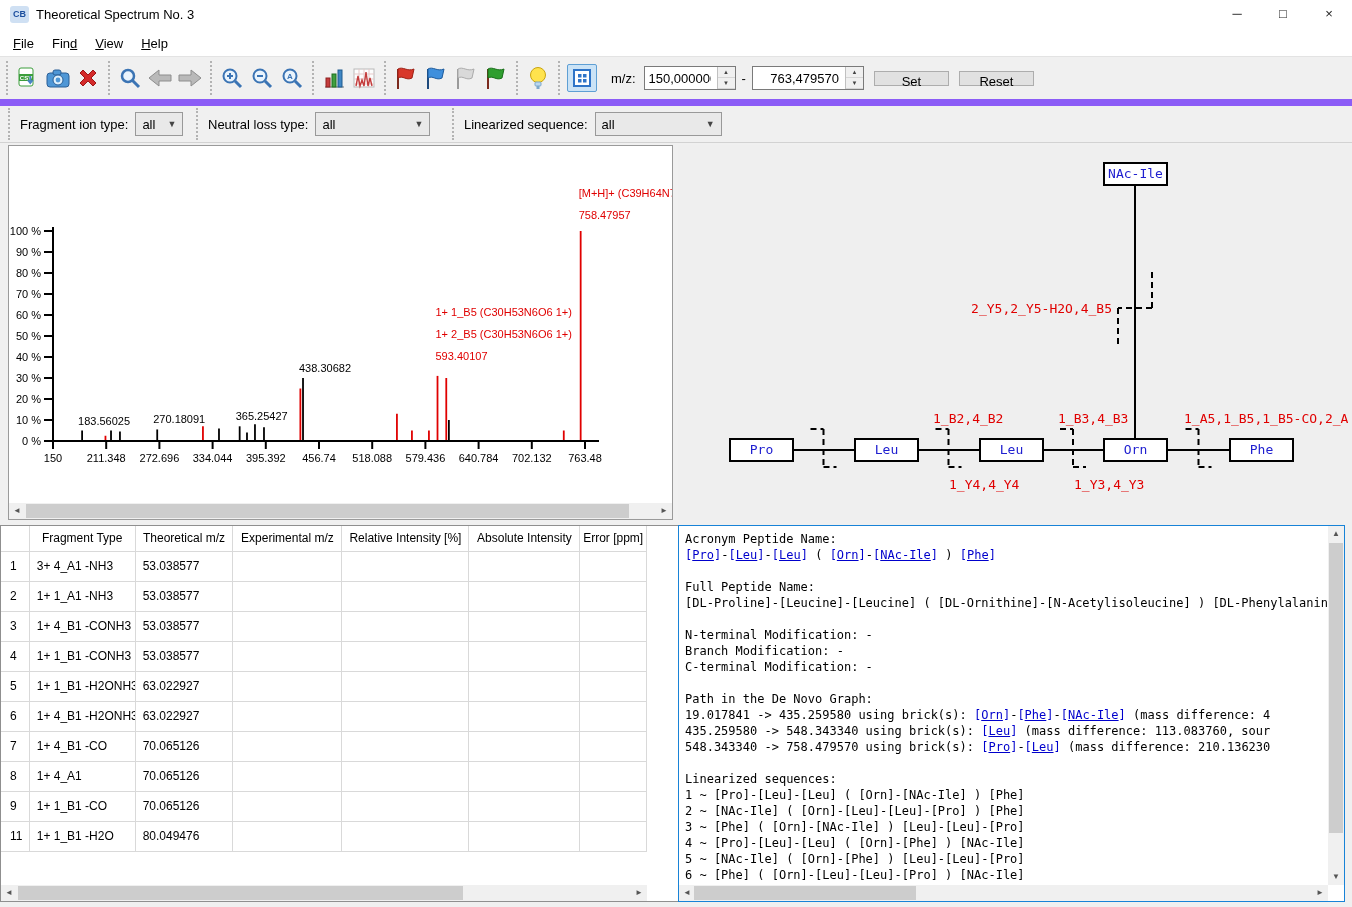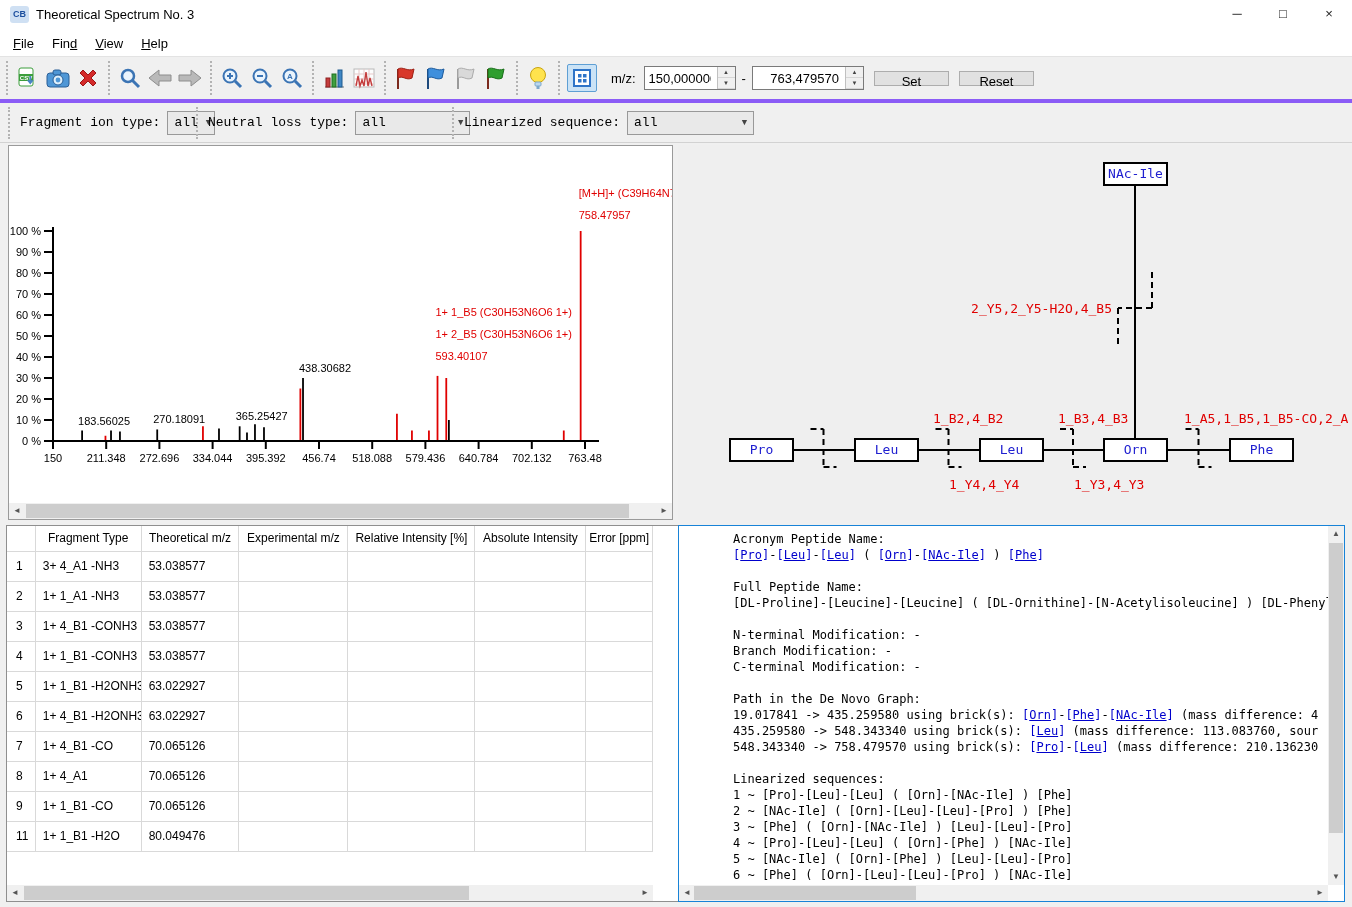--- a/index.html
+++ b/index.html
@@ -25,49 +25,49 @@
   .tbgrid { width:30px; height:28px; border:1px solid #5e9fd4; background:#cbe3f6; border-radius:2px; display:flex; align-items:center; justify-content:center; margin:0 2px; }
   .mzlabel { font-size:13px; margin:0 8px 0 12px; }
   .spinbox { position:relative; width:92px; height:24px; border:1px solid #7a7a7a; background:#fff; }
   .spinbox input { width:70px; height:22px; border:none; outline:none; font-size:13px; padding:0 4px; font-family:"Liberation Sans",sans-serif; background:transparent; }
   .spinarrows { position:absolute; right:0; top:0; width:18px; height:22px; border-left:1px solid #c0c0c0; display:flex; flex-direction:column; }
   .spinarrows div { flex:1; font-size:6px; line-height:10px; text-align:center; color:#444; background:#f0f0f0; border-bottom:1px solid #d6d6d6; }
   .dash { margin:0 6px; font-size:13px; }
   .pushbtn { width:75px; height:15px; background:#e1e1e1; border:1px solid #adadad; font-size:13px; text-align:center; line-height:20px; margin-left:10px; }
 
   
-  .filterbar { position:absolute; left:0; top:99px; width:100%; height:44px; background:#f0f0f0; border-top:4px solid #8b5cf6; border-bottom:1px solid #d2d2d2;font-family:Liberation Mono, monospace; }
+  .filterbar { position:absolute; left:0; top:99px; width:100%; height:44px; background:#f0f0f0; border-top:7px solid #8b5cf6; border-bottom:1px solid #d2d2d2; }
   .fgroup { position:absolute; top:0; height:100%; display:flex; align-items:center; }
   .handle { border-left:2px dotted #b3b3b3; height:32px; margin-right:10px; }
   .flabel { font-size:13px; margin-right:7px; }
   .combo { position:relative; height:24px; border:1px solid #999; background:#e9e9e9; font-size:13px; display:flex; align-items:center; padding:0 6px; }
   .combo .chev { margin-left:auto; font-size:9px; color:#444; padding-left:8px; }
 
   
   .spectrum-panel { position:absolute; left:8px; top:145px; width:665px; height:375px; background:#fff; border:1px solid #9a9a9a; }
   .diagram-panel  { position:absolute; left:678px; top:145px; width:674px; height:375px; background:#efefef; }
-  .table-panel    { position:absolute; left:6px;  top:525px; width:733px; height:377px; background:#fff; border:1px solid #8f8f8f; }
+  .table-panel    { position:absolute; left:0;  top:525px; width:733px; height:377px; background:#fff; border:1px solid #8f8f8f; }
   .info-panel     { position:absolute; left:678px; top:525px; width:667px; height:377px; background:#fff; border:1px solid #1883d7; }
 
   
   .hscroll { position:absolute; left:0; bottom:0; height:16px; width:100%; background:#f0f0f0; }
   .vscroll { position:absolute; right:0; top:0; width:16px; background:#f0f0f0; }
   .sb-arrow { position:absolute; width:16px; height:16px; color:#555; font-size:8px; text-align:center; line-height:16px; }
   .sb-thumb { position:absolute; background:#cdcdcd; }
 
   
   table.frag { border-collapse:collapse; table-layout:fixed; width:646px; font-size:12px; }
   table.frag th { font-weight:normal; text-align:center; height:25px; border-right:1px solid #d9d9d9; border-bottom:1px solid #d9d9d9; overflow:hidden; white-space:nowrap; }
   table.frag td { height:30px; border-right:1px solid #d9d9d9; border-bottom:1px solid #d9d9d9; padding-left:7px; white-space:nowrap; overflow:hidden; }
   table.frag td.rownum { text-align:left; padding-left:9px; border-right:1px solid #d9d9d9; }
   table.frag tr > *:first-child { border-left:none; }
 
   
   .info-text { position:absolute; left:0; top:0; right:16px; bottom:16px; overflow:hidden; padding:5px 0 0 6px;
-               font-family:"DejaVu Sans Mono",monospace; font-size:12px; line-height:16px; color:#000; white-space:pre;margin-left:48px; }
+               font-family:"DejaVu Sans Mono",monospace; font-size:12px; line-height:16px; color:#000; white-space:pre; }
   .info-text .lnkwrap { color:#0000cc; }
   .info-text .lnk { text-decoration:underline; }
 </style>
 </head>
 <body>
 
 <div class="window">
 
   <div class="titlebar">
     <div class="appicon">CB</div>

